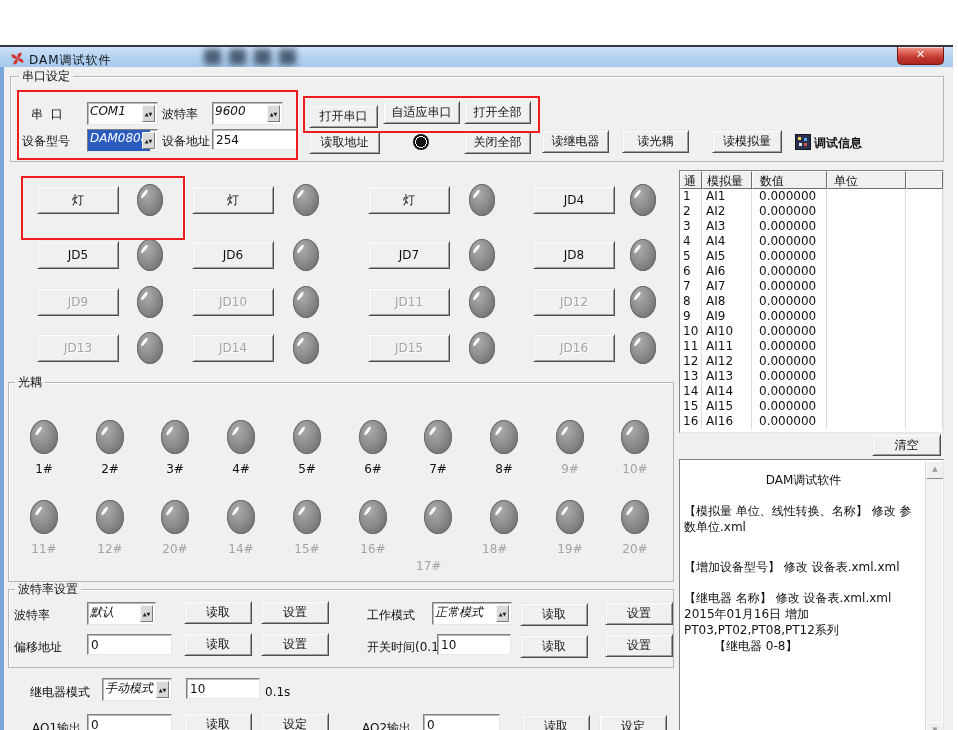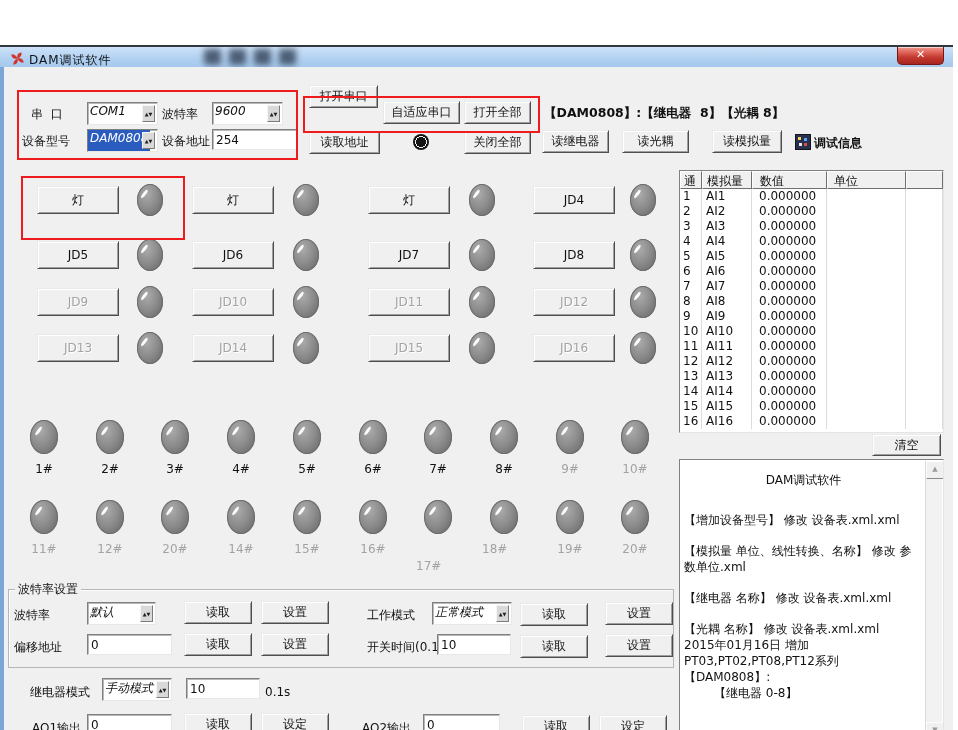--- a/index.html
+++ b/index.html
@@ -96,20 +96,23 @@
       <path fill="#d2342b" d="M8 8 C4.5 9 1.5 7.5 1.5 3.5 C5 3.5 7 5.5 8 8 Z"></path>
     </svg>
     <span class="abs title-text">DAM调试软件</span>
     <span class="abs blur-blob"></span>
   </div>
   <div class="abs close-btn">✕</div>
 
   <div class="abs client"></div>
   <div class="abs bottom-edge"></div>
 
+  <div class="abs groupbox" style="left:10px;top:31px;width:932px;height:84px">
+    <span class="legend" style="left:8px">串口设定</span>
+  </div>
   <div class="abs redbox" style="left:17px;top:45px;width:277px;height:66px"></div>
 
   <span class="abs lbl" style="left:31px;top:62px">串  口</span>
   <div class="abs field combo" style="left:87px;top:57px;width:69px;height:21px">
     <span class="val">COM1</span>
     <span class="drop">▲▼</span>
   </div>
   <span class="abs lbl" style="left:162px;top:62px">波特率</span>
   <div class="abs field combo" style="left:212px;top:57px;width:69px;height:21px">
     <span class="val">9600</span>
@@ -117,28 +120,27 @@
   </div>
   <span class="abs lbl" style="left:22px;top:89px">设备型号</span>
   <div class="abs field combo" style="left:87px;top:84px;width:69px;height:21px">
     <span class="val sel">DAM0808</span>
     <span class="drop">▲▼</span>
   </div>
   <span class="abs lbl" style="left:162px;top:89px">设备地址</span>
   <input class="abs field edit" style="left: 212px; top: 84px; width: 80px; height: 19px;" value="254">
 
   <div class="abs redbox" style="left:303px;top:51px;width:233px;height:33px"></div>
-  <button class="btn abs" style="left:309px;top:40px;width:69px;height:23px">打开串口</button>
+  <button class="btn abs" style="left:309px;top:60px;width:69px;height:23px">打开串口</button>
   <button class="btn abs" style="left:383px;top:56px;width:77px;height:23px">自适应串口</button>
   <button class="btn abs" style="left:464px;top:56px;width:67px;height:23px">打开全部</button>
   <button class="btn abs" style="left:309px;top:86px;width:71px;height:23px">读取地址</button>
   <span class="abs ring" style="left:413px;top:89px"></span>
   <button class="btn abs" style="left:464px;top:86px;width:67px;height:23px">关闭全部</button>
 
-  <span class="abs lbl bold" style="left:544px;top:61px;font-size:12.5px">【DAM0808】:【继电器  8】【光耦 8】</span>
   <button class="btn abs" style="left:542px;top:85px;width:67px;height:23px">读继电器</button>
   <button class="btn abs" style="left:622px;top:85px;width:67px;height:23px">读光耦</button>
   <button class="btn abs" style="left:712px;top:85px;width:70px;height:23px">读模拟量</button>
   <span class="abs dbgicon" style="left:795px;top:89px"></span>
   <span class="abs lbl bold" style="left:814px;top:91px">调试信息</span>
 
   <div class="abs redbox" style="left:21px;top:131px;width:160px;height:60px"></div>
 
   <button class="btn abs" style="left:37px;top:141px;width:82px;height:28px">灯</button>
   <span class="led abs" style="left:137px;top:139px;width:26px;height:32px"></span>
@@ -169,20 +171,23 @@
 
   <button class="btn abs dis" style="left:37px;top:289px;width:82px;height:28px">JD13</button>
   <span class="led abs" style="left:137px;top:287px;width:26px;height:32px"></span>
   <button class="btn abs dis" style="left:192px;top:289px;width:82px;height:28px">JD14</button>
   <span class="led abs" style="left:293px;top:287px;width:26px;height:32px"></span>
   <button class="btn abs dis" style="left:368px;top:289px;width:82px;height:28px">JD15</button>
   <span class="led abs" style="left:469px;top:287px;width:26px;height:32px"></span>
   <button class="btn abs dis" style="left:533px;top:289px;width:82px;height:28px">JD16</button>
   <span class="led abs" style="left:630px;top:287px;width:26px;height:32px"></span>
 
+  <div class="abs groupbox" style="left:8px;top:337px;width:664px;height:198px">
+    <span class="legend" style="left:6px">光耦</span>
+  </div>
 
   <span class="led abs" style="left:30px;top:375px;width:28px;height:34px"></span>
   <span class="led abs" style="left:96px;top:375px;width:28px;height:34px"></span>
   <span class="led abs" style="left:161px;top:375px;width:28px;height:34px"></span>
   <span class="led abs" style="left:227px;top:375px;width:28px;height:34px"></span>
   <span class="led abs" style="left:293px;top:375px;width:28px;height:34px"></span>
   <span class="led abs" style="left:359px;top:375px;width:28px;height:34px"></span>
   <span class="led abs" style="left:424px;top:375px;width:28px;height:34px"></span>
   <span class="led abs" style="left:490px;top:375px;width:28px;height:34px"></span>
   <span class="led abs" style="left:556px;top:375px;width:28px;height:34px"></span>
@@ -340,26 +345,24 @@
         <span class="td c2">0.000000</span>
         <span class="td c3"></span>
         <span class="td c4"></span>
       </div>
   </div>
   <button class="btn abs" style="left:872px;top:389px;width:69px;height:22px">清空</button>
 
   <div class="abs infopanel" style="left:679px;top:414px;width:263px;height:281px">
     <div class="info-inner">
       <p class="il il-title">DAM调试软件</p>
+      <p class="il mt-md">【模拟量 单位、线性转换、名称】 修改 参数单位.xml</p>
       <p class="il mt-lg">【增加设备型号】 修改  设备表.xml.xml</p>
-      <p class="il mt-md">【模拟量 单位、线性转换、名称】 修改 参数单位.xml</p>
       <p class="il mt-md">【继电器 名称】 修改  设备表.xml.xml</p>
-      <p class="il mt-md">【光耦 名称】 修改  设备表.xml.xml</p>
       <p class="il">2015年01月16日  增加PT03,PT02,PT08,PT12系列</p>
-      <p class="il">【DAM0808】:</p>
       <p class="il ind1">【继电器  0-8】</p>
 
     </div>
     <div class="vscroll">
       <span class="sb-btn sb-up">▲</span>
       <span class="sb-btn sb-dn">▼</span>
     </div>
   </div>
 
   <div class="abs groupbox" style="left:8px;top:544px;width:664px;height:77px">

